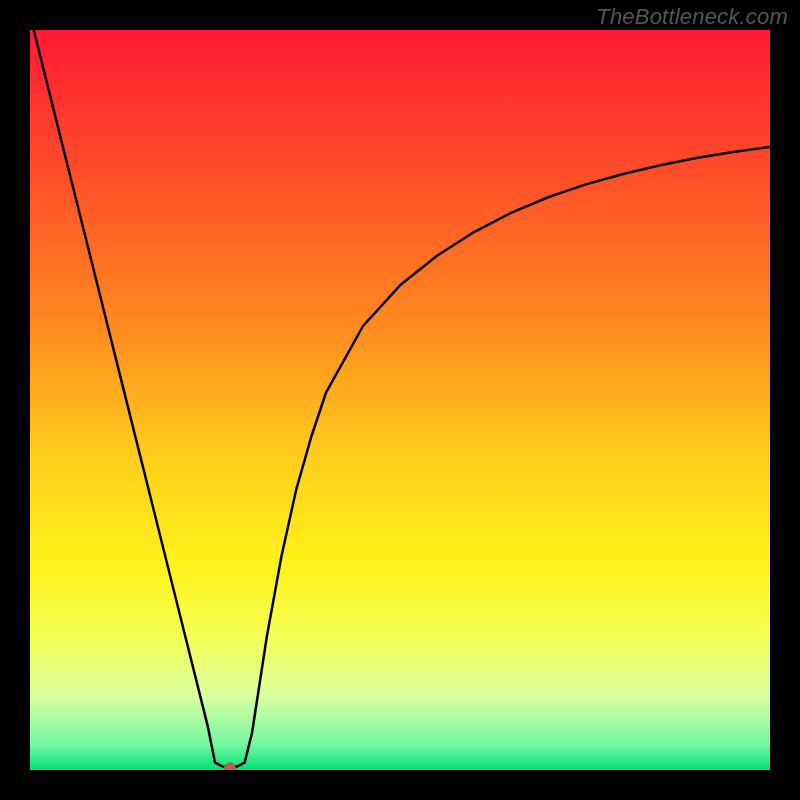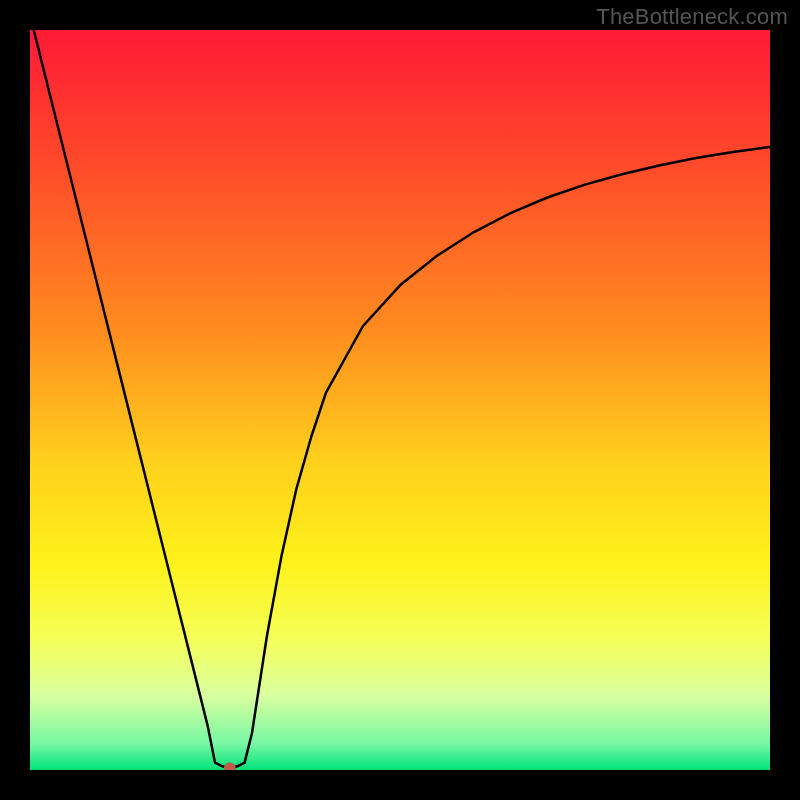--- a/index.html
+++ b/index.html
@@ -8,20 +8,21 @@
     width: 800px;
     height: 800px;
     background: #000;
     font-family: Arial, Helvetica, sans-serif;
   }
   .outer {
     width: 800px;
     height: 572px;
     background: #000;
     position: relative;
+    font-style: italic;
   }
   .watermark {
     position: absolute;
     top: 4px;
     right: 12px;
     color: #555;
     font-size: 22px;
     letter-spacing: 0.2px;
     z-index: 3;
     user-select: none;

